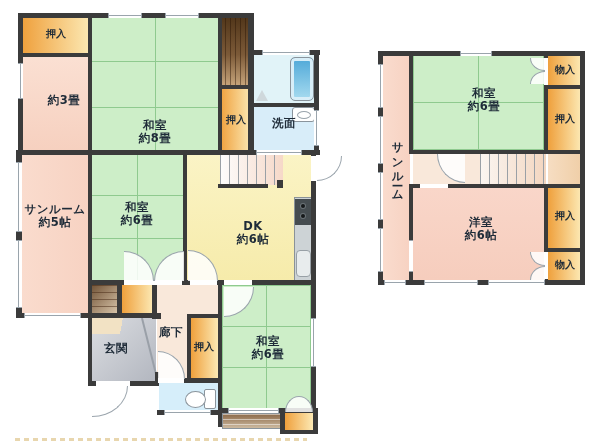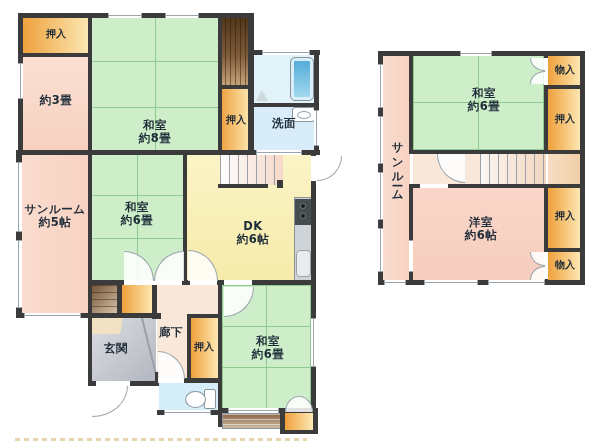--- a/index.html
+++ b/index.html
@@ -139,21 +139,21 @@
     <div class="arc" style="left:124px;top:251px;width:30px;height:30px;border-radius:0 100% 0 0;border-width:1px 1px 0 0;"></div>
     <div class="arc" style="left:154px;top:251px;width:30px;height:30px;border-radius:100% 0 0 0;border-width:1px 0 0 1px;"></div>
     <div class="arc" style="left:188px;top:250px;width:30px;height:31px;border-radius:0 100% 0 0;border-width:1px 1px 0 0;"></div>
     <div class="arc" style="left:224px;top:287px;width:30px;height:30px;border-radius:0 0 100% 0;border-width:0 1px 1px 0;"></div>
     <div class="arc" style="left:317px;top:156px;width:25px;height:25px;border-radius:0 0 100% 0;border-width:0 1px 1px 0;"></div>
     <div class="arc" style="left:158px;top:351px;width:27px;height:28px;border-radius:0 100% 0 0;border-width:1px 1px 0 0;"></div>
     <div class="arc" style="left:285px;top:396px;width:14px;height:16px;border-radius:100% 0 0 0;border-width:1px 0 0 1px;"></div>
     <div class="arc" style="left:299px;top:396px;width:14px;height:16px;border-radius:0 100% 0 0;border-width:1px 1px 0 0;"></div>
 
     <div class="lbl sm" style="left:56px;top:34px;">押入</div>
-    <div class="lbl" style="left:56px;top:101px;">約3畳</div>
+    <div class="lbl" style="left:64px;top:101px;">約3畳</div>
     <div class="lbl" style="left:155px;top:132px;">和室
 約8畳</div>
     <div class="lbl sm" style="left:236px;top:120px;">押入</div>
     <div class="lbl" style="left:284px;top:124px;">洗面</div>
     <div class="lbl" style="left:55px;top:216px;">サンルーム
 約5帖</div>
     <div class="lbl" style="left:137px;top:214px;">和室
 約6畳</div>
     <div class="lbl" style="left:253px;top:233px;">DK
 約6帖</div>

